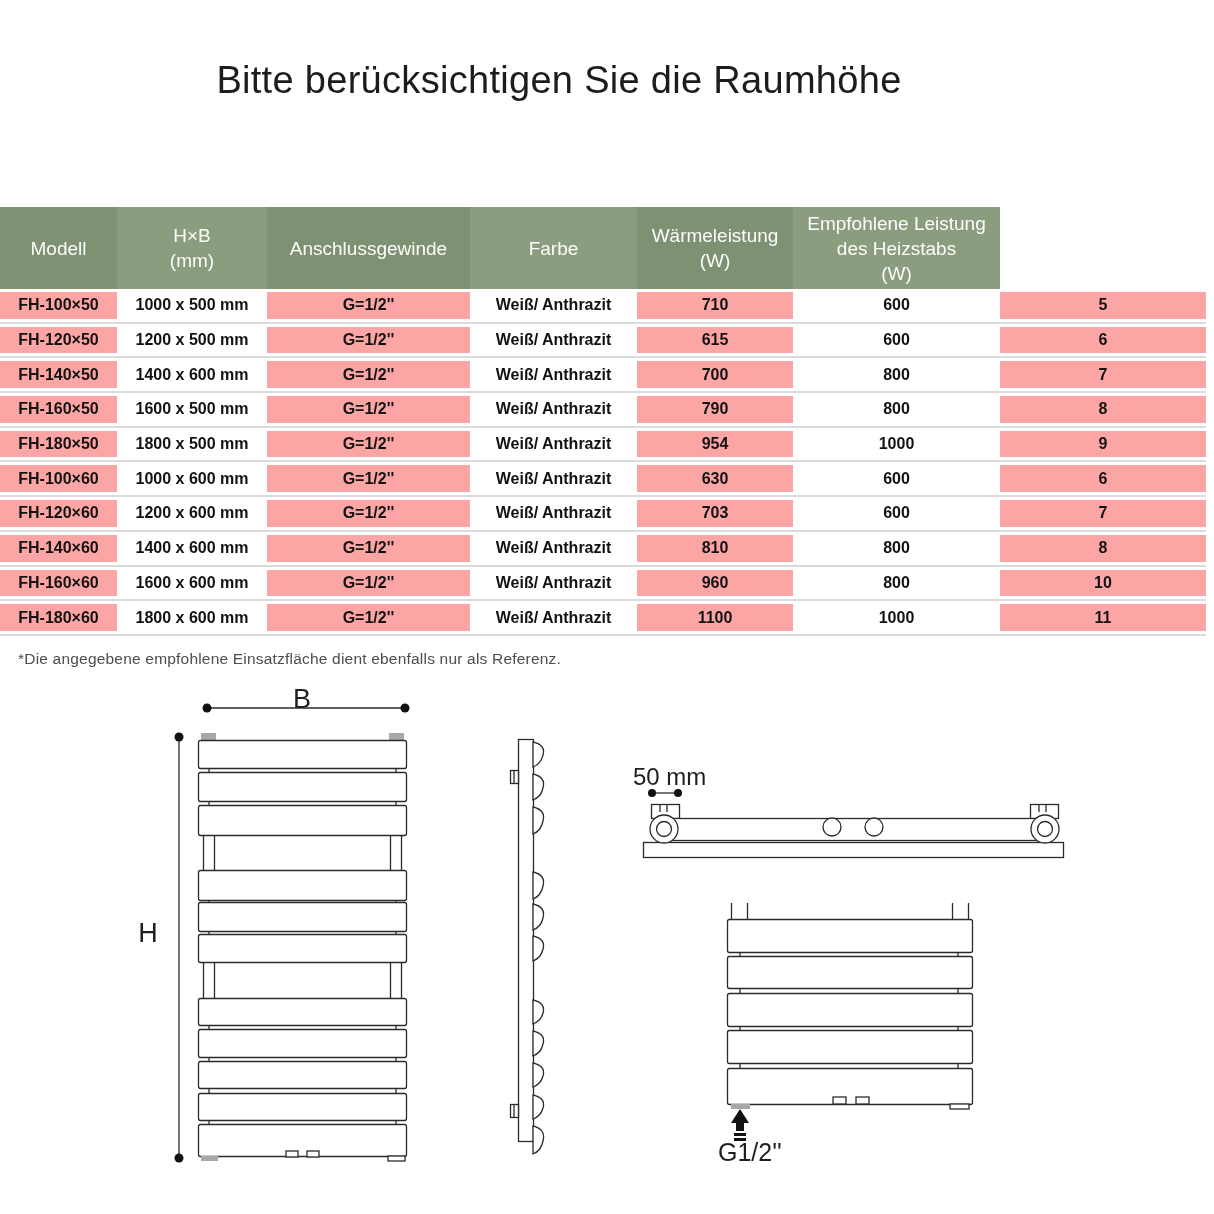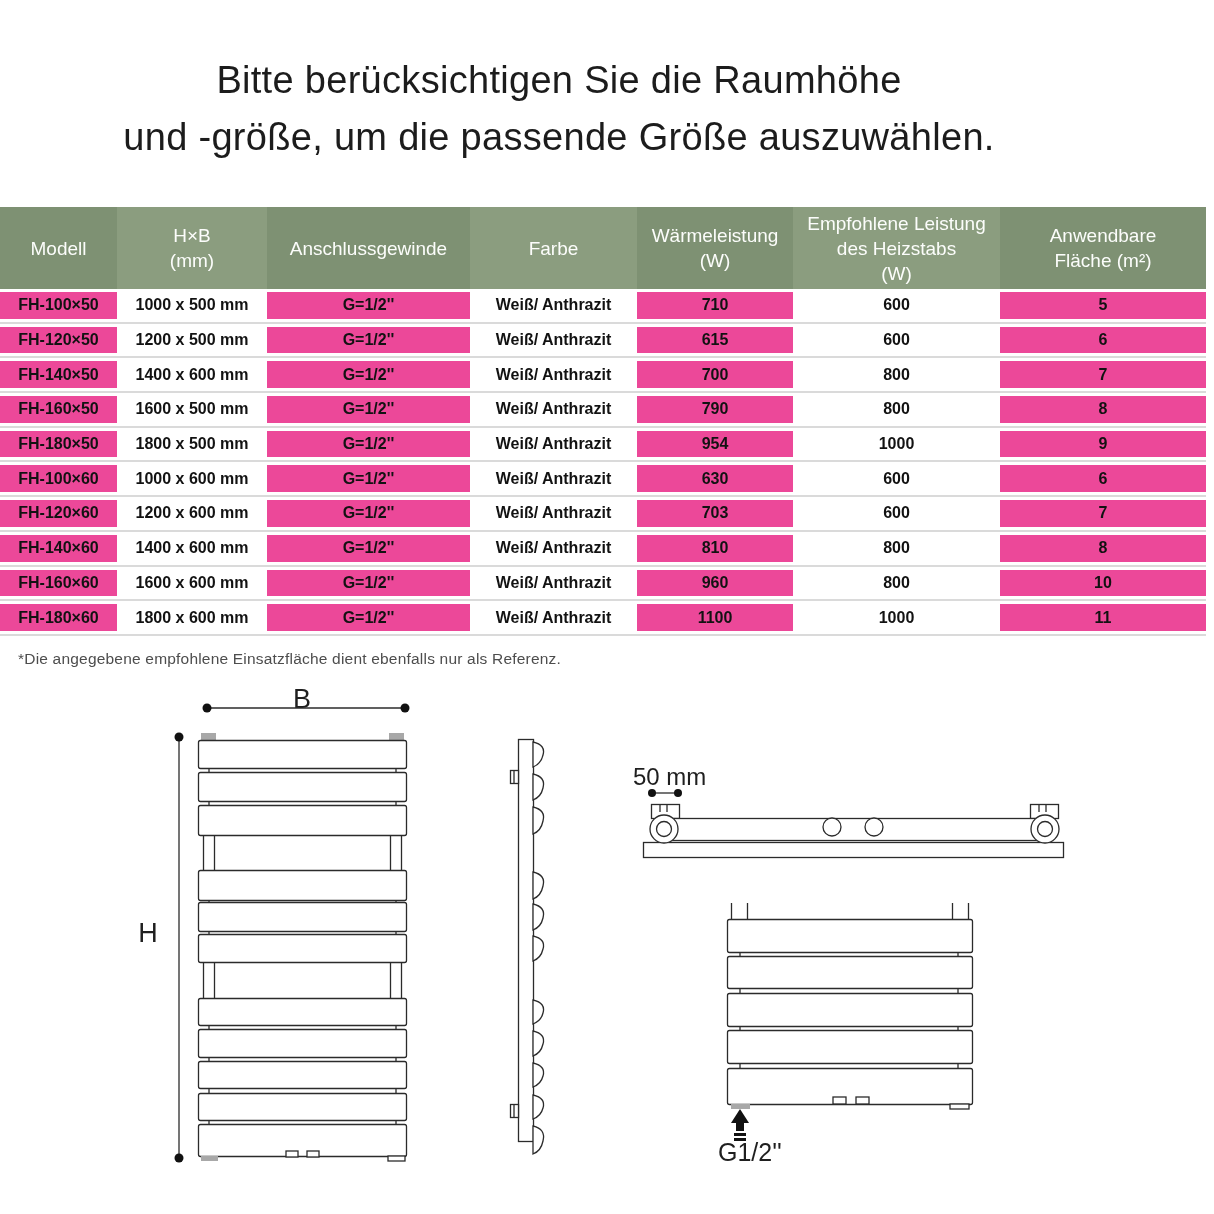--- a/index.html
+++ b/index.html
@@ -14,41 +14,40 @@
   .thead,.trow{display:grid;grid-template-columns:117px 150px 203px 167px 156px 207px 206px;}
   .thead{height:82px;}
   .hcell{display:flex;flex-direction:column;justify-content:center;align-items:center;
          color:#fcfdfb;font-size:19px;line-height:25px;text-align:center;font-weight:400;}
   .hcell.dark{background:#7E9173;}
   .hcell.light{background:#8B9D7F;}
 
   .trow{height:34.7px;box-sizing:border-box;padding:3px 0;border-bottom:2px solid #DADADA;}
   .tcell{display:flex;align-items:center;justify-content:center;
          font-size:16px;font-weight:700;color:#121212;}
-  .tcell.stripe{background:#ec4899;}
+  .tcell.stripe{background:#fca5a5;}
 
   .footnote{position:absolute;top:650px;right:16px;width:1180px;text-align:left;
             font-size:15.5px;color:#4d4d4d;letter-spacing:.2px;}
 
   .drawings{position:absolute;top:680px;left:0;}
   .drawings text{font-family:"Liberation Sans",sans-serif;fill:#1f1f1f;}
   .ln{stroke:#2b2b2b;stroke-width:1.3;fill:none;}
   .shape{stroke:#2b2b2b;stroke-width:1.3;fill:#ffffff;}
   .dot{fill:#111111;}
   .grayfill{fill:#a8a8a8;}
   .blackfill{fill:#111111;}
 </style>
 </head>
 <body>
 
 <div class="page">
 
   <h1 class="title">
     <span>Bitte berücksichtigen Sie die Raumhöhe</span><br>
-    <span>und -größe, um die passende Größe auszuwählen.</span>
   </h1>
 
   <div class="spec-table">
     <div class="thead">
         <div class="hcell dark">
           <div>Modell</div>
         </div>
         <div class="hcell light">
           <div>H×B</div>
           <div>(mm)</div>
@@ -60,24 +59,20 @@
           <div>Farbe</div>
         </div>
         <div class="hcell dark">
           <div>Wärmeleistung</div>
           <div>(W)</div>
         </div>
         <div class="hcell light">
           <div>Empfohlene Leistung</div>
           <div>des Heizstabs</div>
           <div>(W)</div>
-        </div>
-        <div class="hcell dark">
-          <div>Anwendbare</div>
-          <div>Fläche (m²)</div>
         </div>
       </div>
     <div class="tbody">
         <div class="trow">
           <div class="tcell stripe">FH-100×50</div>
           <div class="tcell">1000 x 500 mm</div>
           <div class="tcell stripe">G=1/2''</div>
           <div class="tcell">Weiß/ Anthrazit</div>
           <div class="tcell stripe">710</div>
           <div class="tcell">600</div>

